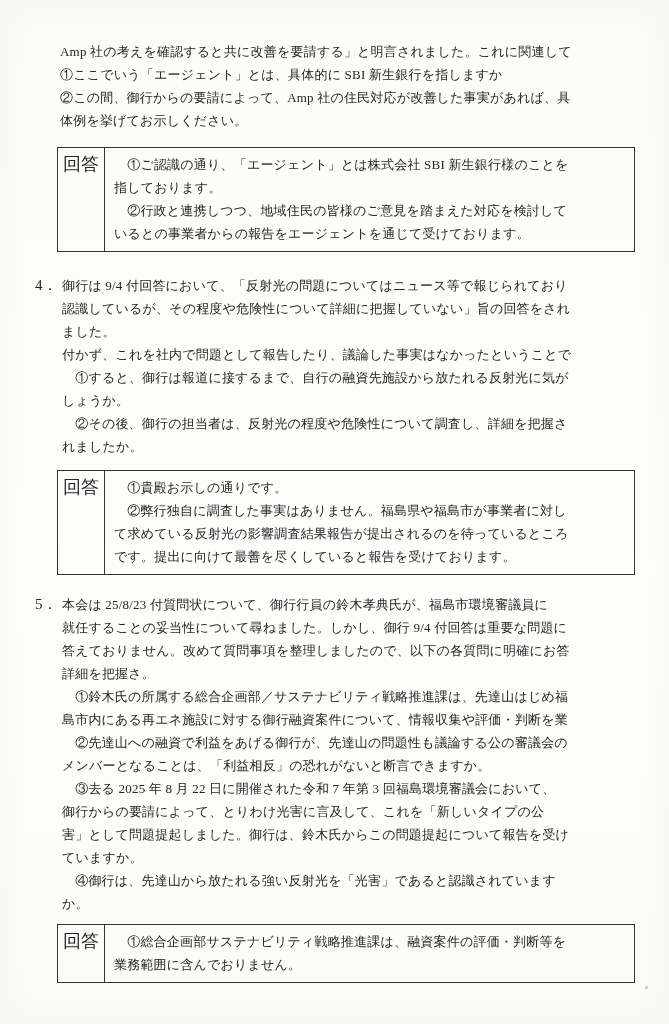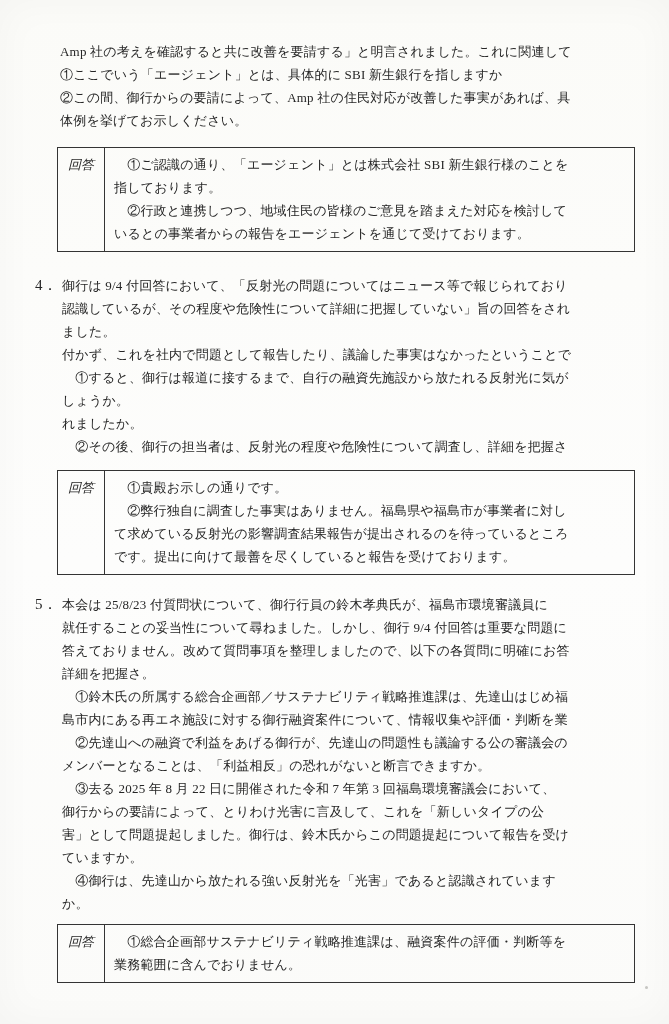--- a/index.html
+++ b/index.html
@@ -49,23 +49,22 @@
     box-sizing: border-box;
     border: 1.6px solid #343434;
     background: transparent;
   }
   .answer-box .label-cell {
     flex: 0 0 46px;
     width: 46px;
     border-right: 1.6px solid #343434;
     padding-top: 5px;
     text-align: center;
-    font-size: 13px;
+    font-size: 18px;
     line-height: 23px;
-    font-style: italic;
   }
   .answer-box .content-cell {
     flex: 1 1 auto;
     padding: 5px 6px 6px 9px;
   }
   .mt-box1 { margin-top: 15px; }
   .mt-sec4 { margin-top: 22px; }
   .mt-box2 { margin-top: 12px; }
   .mt-sec5 { margin-top: 18px; }
   .mt-box3 { margin-top: 9px; }
@@ -103,22 +102,22 @@
 
     <div class="section mt-sec4">
       <span class="section-number">4．</span>
       <div>
         <div class="line">御行は 9/4 付回答において、「反射光の問題についてはニュース等で報じられており</div>
         <div class="line">認識しているが、その程度や危険性について詳細に把握していない」旨の回答をされ</div>
         <div class="line">ました。</div>
         <div class="line">付かず、これを社内で問題として報告したり、議論した事実はなかったということで</div>
         <div class="line">　①すると、御行は報道に接するまで、自行の融資先施設から放たれる反射光に気が</div>
         <div class="line">しょうか。</div>
+        <div class="line">　②その後、御行の担当者は、反射光の程度や危険性について調査し、詳細を把握さ</div>
         <div class="line">れましたか。</div>
-        <div class="line">　②その後、御行の担当者は、反射光の程度や危険性について調査し、詳細を把握さ</div>
       </div>
     </div>
 
     <div class="answer-box mt-box2">
       <div class="label-cell">回答</div>
       <div class="content-cell">
         <div class="line">　①貴殿お示しの通りです。</div>
         <div class="line">　②弊行独自に調査した事実はありません。福島県や福島市が事業者に対し</div>
         <div class="line">て求めている反射光の影響調査結果報告が提出されるのを待っているところ</div>
         <div class="line">です。提出に向けて最善を尽くしていると報告を受けております。</div>

